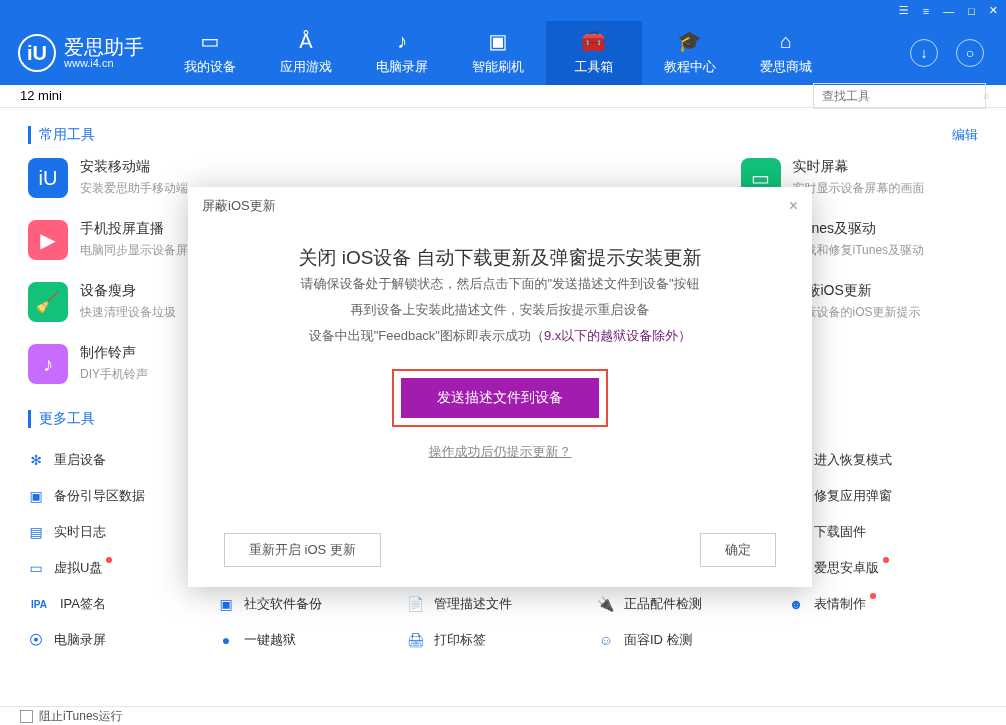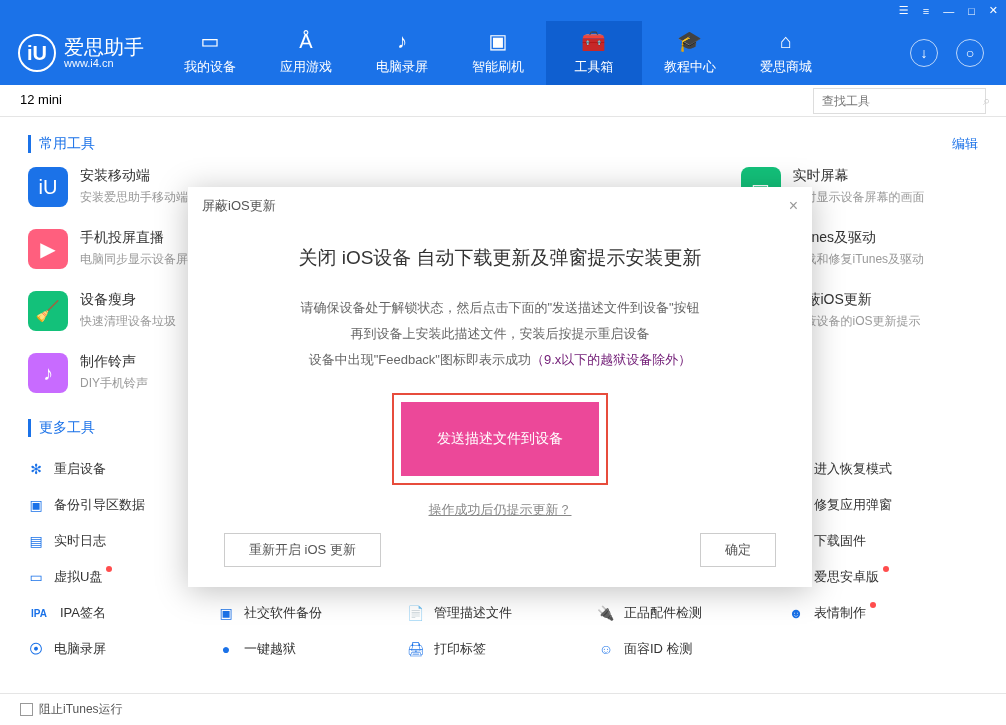--- a/index.html
+++ b/index.html
@@ -10,50 +10,50 @@
 .logo{display:flex;align-items:center;padding:0 18px;gap:8px}
 .logo-icon{width:38px;height:38px;border-radius:50%;border:2.5px solid #fff;display:flex;align-items:center;justify-content:center;font-weight:bold;font-size:20px}
 .logo-text{font-size:20px;font-weight:normal;line-height:1}
 .logo-sub{font-size:11px;opacity:.95}
 .nav{display:flex;height:100%;flex:1}
 .nav-item{width:96px;display:flex;flex-direction:column;align-items:center;justify-content:center;gap:6px;cursor:pointer;font-size:13px}
 .nav-item.active{background:#0f5fd0}
 .nav-icon{font-size:20px;height:22px;display:flex;align-items:center}
 .header-right{display:flex;gap:18px;padding-right:22px}
 .circle-btn{width:28px;height:28px;border:1.5px solid rgba(255,255,255,.7);border-radius:50%;display:flex;align-items:center;justify-content:center;font-size:14px;cursor:pointer}
-.tab-row{height:32px;border-bottom:1px solid #e5e5e5;display:flex;align-items:center;padding:0 20px;justify-content:space-between}
+.tab-row{height:23px;border-bottom:1px solid #e5e5e5;display:flex;align-items:center;padding:0 20px;justify-content:space-between}
 .tab{font-size:13px;padding-bottom:2px}
 .search{width:173px;height:26px;border:1px solid #ddd;display:flex;align-items:center;padding:0 8px;color:#bbb;gap:6px}
 .search input{border:none;outline:none;flex:1;font-size:12px;color:#999}
 .content{padding:14px 28px 0;height:565px;overflow:hidden}
 .section-title{color:#1b72e8;font-size:14px;border-left:3px solid #1b72e8;padding-left:8px;margin:4px 0 14px;display:flex;justify-content:space-between;align-items:center}
 .edit-link{color:#1b72e8;font-size:13px;border:none;padding:0}
 .featured{display:flex;flex-wrap:wrap;gap:0}
 .feat-item{width:25%;display:flex;gap:12px;margin-bottom:22px;align-items:flex-start}
 .feat-icon{width:40px;height:40px;border-radius:8px;display:flex;align-items:center;justify-content:center;color:#fff;font-size:20px;flex-shrink:0}
 .feat-title{font-size:14px;color:#333;margin-bottom:4px}
 .feat-desc{font-size:12px;color:#999;line-height:1.4}
 .more-grid{display:flex;flex-wrap:wrap}
 .more-item{width:20%;display:flex;align-items:center;gap:10px;padding:9px 0;font-size:13px;color:#333;cursor:pointer}
 .more-icon{width:16px;height:16px;display:flex;align-items:center;justify-content:center;color:#1b72e8;font-size:14px}
 .more-item.hot::after{content:"";width:6px;height:6px;background:#ff4d4d;border-radius:50%;position:relative;top:-8px;left:-6px}
-.footer{position:absolute;bottom:0;left:0;right:0;height:32px;border-top:1px solid #e5e5e5;display:flex;align-items:center;padding:0 20px;font-size:12px;color:#555;gap:18px}
+.footer{position:absolute;bottom:0;left:0;right:0;height:19px;border-top:1px solid #e5e5e5;display:flex;align-items:center;padding:0 20px;font-size:12px;color:#555;gap:18px}
 .footer-left{display:flex;align-items:center;gap:6px}
 .footer-right{margin-left:auto;display:flex;gap:22px;align-items:center}
 .chk{width:13px;height:13px;border:1px solid #999}
 .modal-backdrop{position:absolute;inset:0;top:85px;background:rgba(0,0,0,0);pointer-events:none}
 .modal{position:absolute;left:188px;top:102px;width:624px;height:400px;background:#fff;box-shadow:0 4px 30px rgba(0,0,0,.25);pointer-events:auto}
 .modal-header{height:38px;display:flex;align-items:center;justify-content:space-between;padding:0 14px;font-size:13px;color:#555}
 .modal-close{font-size:16px;color:#999;cursor:pointer}
 .modal-body{padding:20px 40px 0;text-align:center}
-.modal-title{font-size:19px;color:#333;margin-bottom:24px}
+.modal-title{font-size:19px;color:#333;}
 .modal-text{font-size:13px;color:#666;line-height:2}
 .modal-note{color:#701a75}
 .send-btn-wrap{display:inline-block;border:2px solid #e74c3c;padding:7px;margin-top:20px}
-.send-btn{background:#ec4899;color:#fff;border:none;padding:28px 36px;font-size:14px;cursor:pointer}
+.send-btn{background:#a21caf;color:#fff;border:none;padding:11px 36px;font-size:14px;cursor:pointer}
 .modal-link{display:block;margin-top:16px;color:#888;font-size:13px;text-decoration:underline;cursor:pointer}
 .modal-footer{position:absolute;bottom:20px;left:0;right:0;display:flex;justify-content:space-between;padding:0 36px}
 .modal-btn{padding:7px 24px;border:1px solid #ccc;background:#fff;font-size:13px;cursor:pointer;color:#555}
 </style>
 </head>
 <body>
 
 <div class="titlebar">
   <span>☰</span>
   <span>≡</span>

